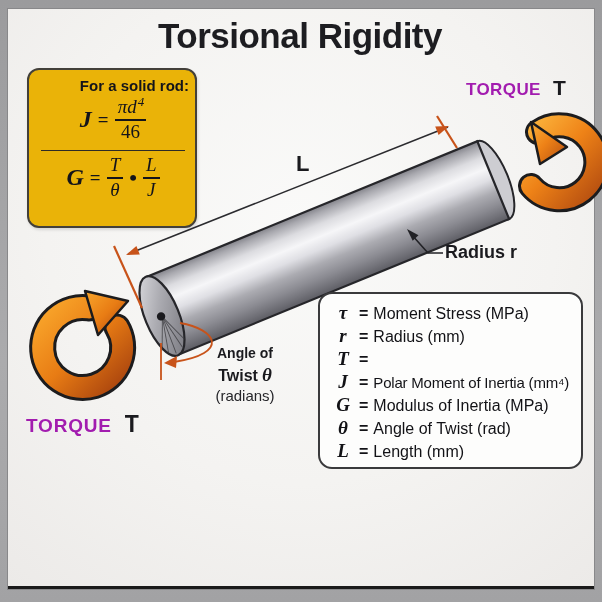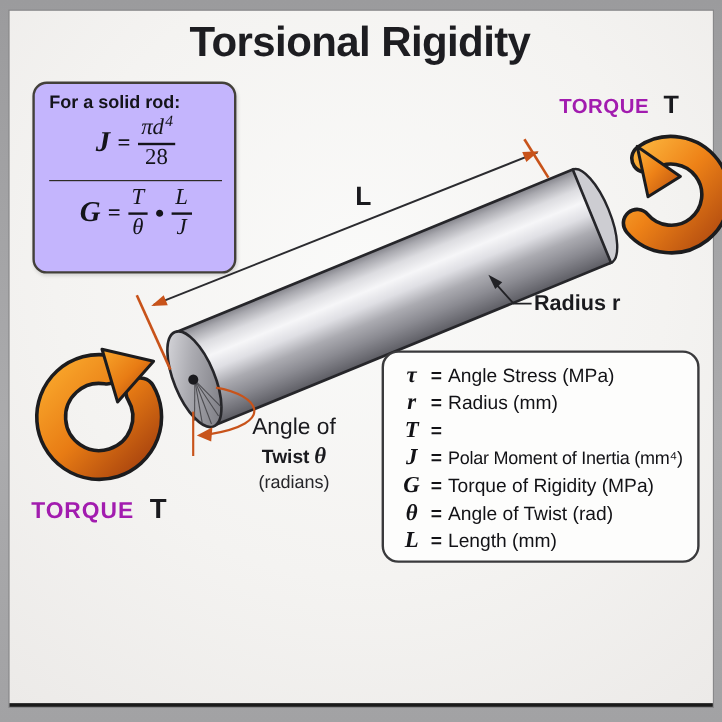--- a/index.html
+++ b/index.html
@@ -18,23 +18,24 @@
   svg.overlay{position:absolute;left:0;top:0;}
 
   .title{
     position:absolute;left:0;top:16px;width:600px;text-align:center;
     font-size:35px;font-weight:800;letter-spacing:-0.5px;color:#1d1d21;
   }
 
   
   .fbox{
     position:absolute;left:27px;top:68px;width:170px;height:160px;box-sizing:border-box;
-    background:#c4b5fd;border:2px solid #43403a;border-radius:12px;
+    background:#eab308;border:2px solid #43403a;border-radius:12px;
     padding:7px 6px 4px 8px;color:#14141a;
     box-shadow:1px 2px 3px rgba(0,0,0,0.12);
+    text-align:right;
   }
   .fbox-heading{font-size:15px;font-weight:bold;padding-left:4px;}
   .frow{display:flex;align-items:center;justify-content:center;margin-top:3px;
         font-family:"Liberation Serif",serif;}
   .flhs{font-style:italic;font-weight:bold;font-size:24px;}
   .feq{font-size:19px;font-weight:bold;margin:0 6px;}
   .frac{display:inline-flex;flex-direction:column;align-items:center;
         font-weight:normal;font-size:19px;line-height:1.1;}
   .frac .num{padding:0 3px 1px;border-bottom:2px solid #14141a;font-style:italic;}
   .frac .den{padding-top:1px;}
@@ -50,21 +51,21 @@
   .torque .sym{color:#1a1a1e;font-weight:bold;margin-left:7px;}
   .torque-top{left:466px;top:76px;font-size:17px;letter-spacing:0.4px;}
   .torque-top .sym{font-size:21px;}
   .torque-bottom{left:26px;top:411px;font-size:19px;letter-spacing:0.8px;}
   .torque-bottom .sym{font-size:23px;}
 
   .l-label{position:absolute;left:296px;top:151px;font-size:22px;font-weight:800;color:#1a1a1e;}
   .radius-label{position:absolute;left:445px;top:242px;font-size:18px;font-weight:bold;color:#1a1a1e;}
 
   .angle-block{position:absolute;left:196px;top:345px;width:98px;text-align:center;color:#1a1a1e;}
-  .angle-block .l1{font-size:19px;font-weight:normal;line-height:1.25;}
+  .angle-block .l1{font-size:14px;font-weight:bold;line-height:1.25;}
   .angle-block .l2{font-size:16px;font-weight:bold;line-height:1.25;}
   .angle-block .theta{font-family:"Liberation Serif",serif;font-style:italic;font-size:19px;font-weight:bold;margin-left:4px;}
   .angle-block .l3{font-size:15px;font-weight:normal;color:#26262a;line-height:1.3;}
 
   
   .legend{
     position:absolute;left:318px;top:292px;width:265px;height:177px;box-sizing:border-box;
     background:#fdfdfc;border:2px solid #3a3a3c;border-radius:14px;
     padding:8px 4px 0 10px;
   }
@@ -160,21 +161,21 @@
 
   <div class="title">Torsional Rigidity</div>
 
   <div class="fbox">
     <div class="fbox-heading">For a solid rod:</div>
     <div class="frow">
       <span class="flhs">J</span>
       <span class="feq">=</span>
       <span class="frac">
         <span class="num"><span>πd</span><span class="fexp">4</span></span>
-        <span class="den den-upright">28</span>
+        <span class="den den-upright">46</span>
       </span>
     </div>
     <div class="fdivider"></div>
     <div class="frow">
       <span class="flhs">G</span>
       <span class="feq">=</span>
       <span class="frac">
         <span class="num">T</span>
         <span class="den it">θ</span>
       </span>
@@ -201,40 +202,40 @@
   <div class="angle-block">
     <div class="l1">Angle of</div>
     <div class="l2"><span>Twist</span><span class="theta">θ</span></div>
     <div class="l3">(radians)</div>
   </div>
 
   <div class="legend">
     <div class="lrow">
       <span class="lsym">τ</span>
       <span class="leq">=</span>
-      <span class="ldesc">Angle Stress (MPa)</span>
+      <span class="ldesc">Moment Stress (MPa)</span>
     </div>
     <div class="lrow">
       <span class="lsym">r</span>
       <span class="leq">=</span>
       <span class="ldesc">Radius (mm)</span>
     </div>
     <div class="lrow">
       <span class="lsym">T</span>
       <span class="leq">=</span>
     </div>
     <div class="lrow lrow-long">
       <span class="lsym">J</span>
       <span class="leq">=</span>
       <span class="ldesc">Polar Moment of Inertia (mm⁴)</span>
     </div>
     <div class="lrow">
       <span class="lsym">G</span>
       <span class="leq">=</span>
-      <span class="ldesc">Torque of Rigidity (MPa)</span>
+      <span class="ldesc">Modulus of Inertia (MPa)</span>
     </div>
     <div class="lrow">
       <span class="lsym">θ</span>
       <span class="leq">=</span>
       <span class="ldesc">Angle of Twist (rad)</span>
     </div>
     <div class="lrow">
       <span class="lsym">L</span>
       <span class="leq">=</span>
       <span class="ldesc">Length (mm)</span>

